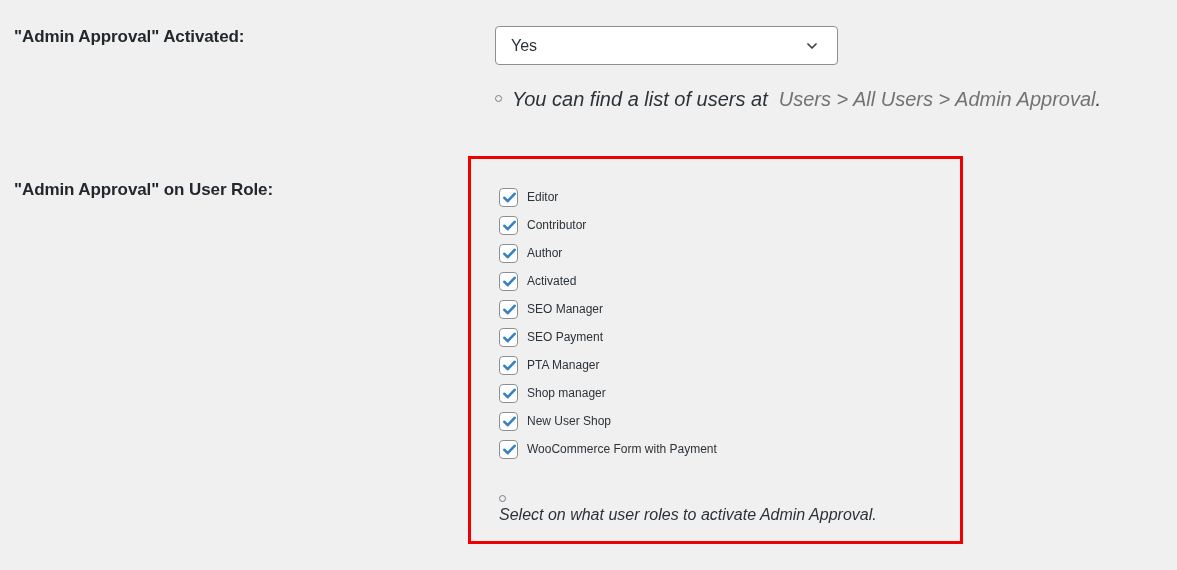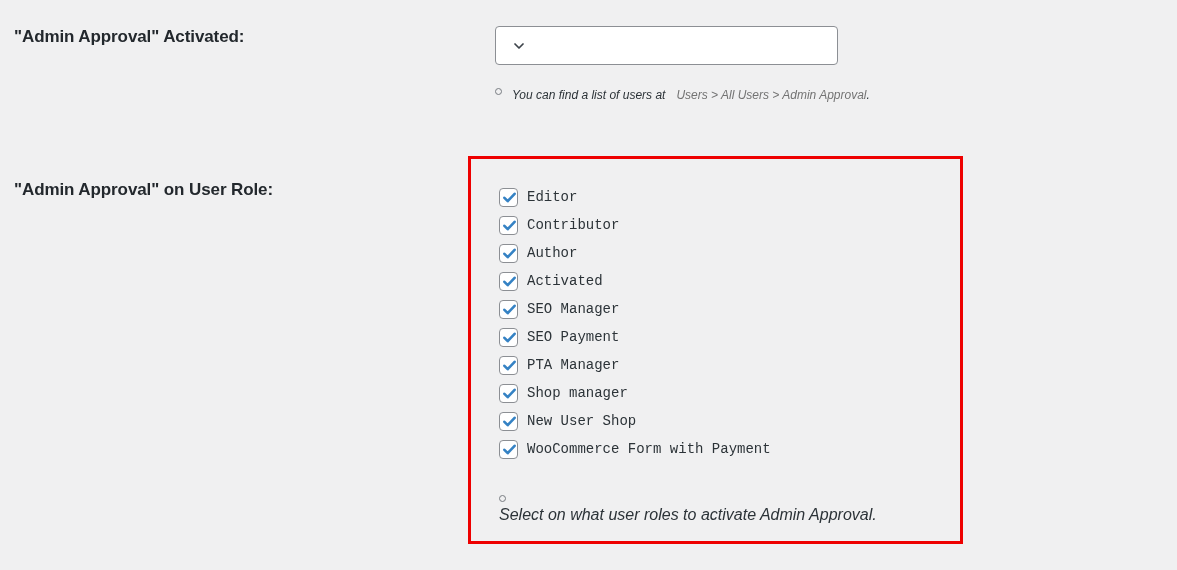--- a/index.html
+++ b/index.html
@@ -61,21 +61,21 @@
     width: 16px;
     height: 16px;
     margin-right: 5px;
     display: block;
   }
 
   .hint-activated {
     position: absolute;
     left: 495px;
     top: 88px;
-    font-size: 12px;
+    font-size: 20px;
     font-style: italic;
     color: #2c3338;
     display: flex;
     align-items: baseline;
     white-space: nowrap;
   }
   .bullet-ring {
     width: 7px;
     height: 7px;
     border: 1px solid #787c82;
@@ -135,25 +135,24 @@
     border: 1px solid #8c8f94;
     border-radius: 4px;
     background: #fff;
     position: relative;
     flex: none;
     margin-right: 9px;
     cursor: pointer;
   }
   .cb svg { position: absolute; left: 1px; top: 0px; }
   .role-label {
-    font-size: 14px;
+    font-size: 12px;
     color: #2c3338;
     white-space: nowrap;
     line-height: 1;
-    font-family: Liberation Mono, monospace;
   }
 
   .hint-roles {
     position: absolute;
     left: 28px;
     bottom: 17px;
     font-size: 16px;
     font-style: italic;
     color: #2c3338;
     display: flex;
@@ -164,20 +163,21 @@
 </style>
 </head>
 <body>
 
 <div class="row-activated">
 
   <div class="label-activated">"Admin Approval" Activated:</div>
 
   <div class="select-wrap">
     <div class="select-box">
+      <span class="select-value">Yes</span>
       <span class="chevron-icon">
         <svg viewBox="0 0 20 20" width="16" height="16" aria-hidden="true">
           <path d="M5 7.5 L10 12.5 L15 7.5" fill="none" stroke="#3c434a" stroke-width="2.2" stroke-linecap="round" stroke-linejoin="round"></path>
         </svg>
       </span>
     </div>
   </div>
 
   <div class="hint-activated">
     <span class="bullet-ring"></span>

